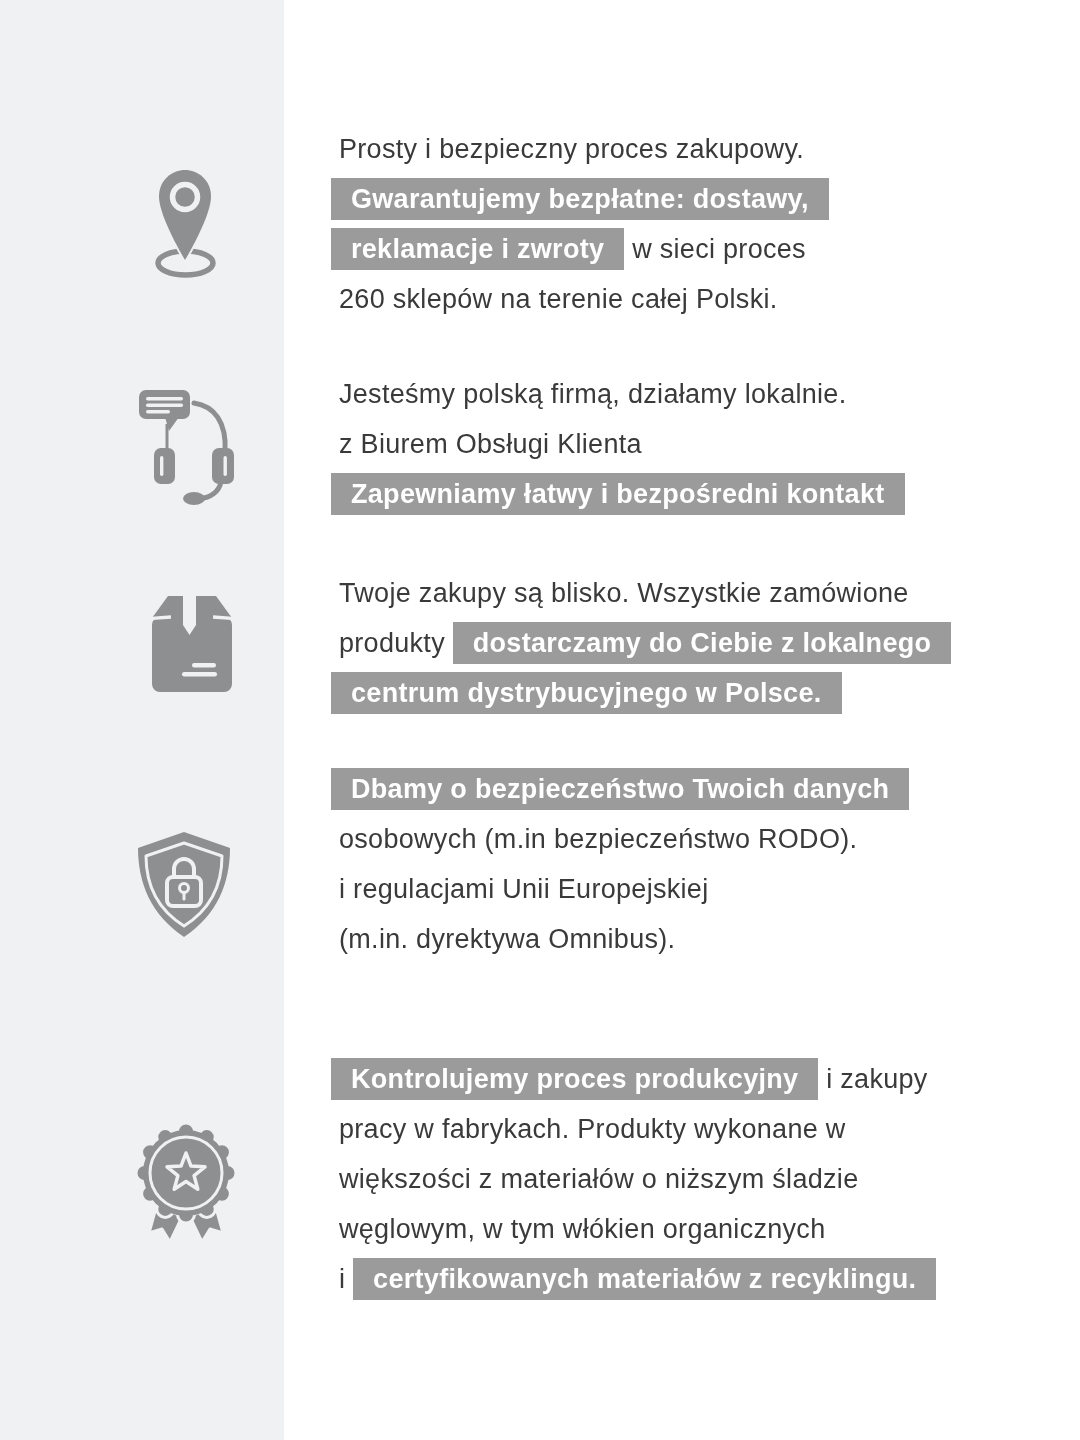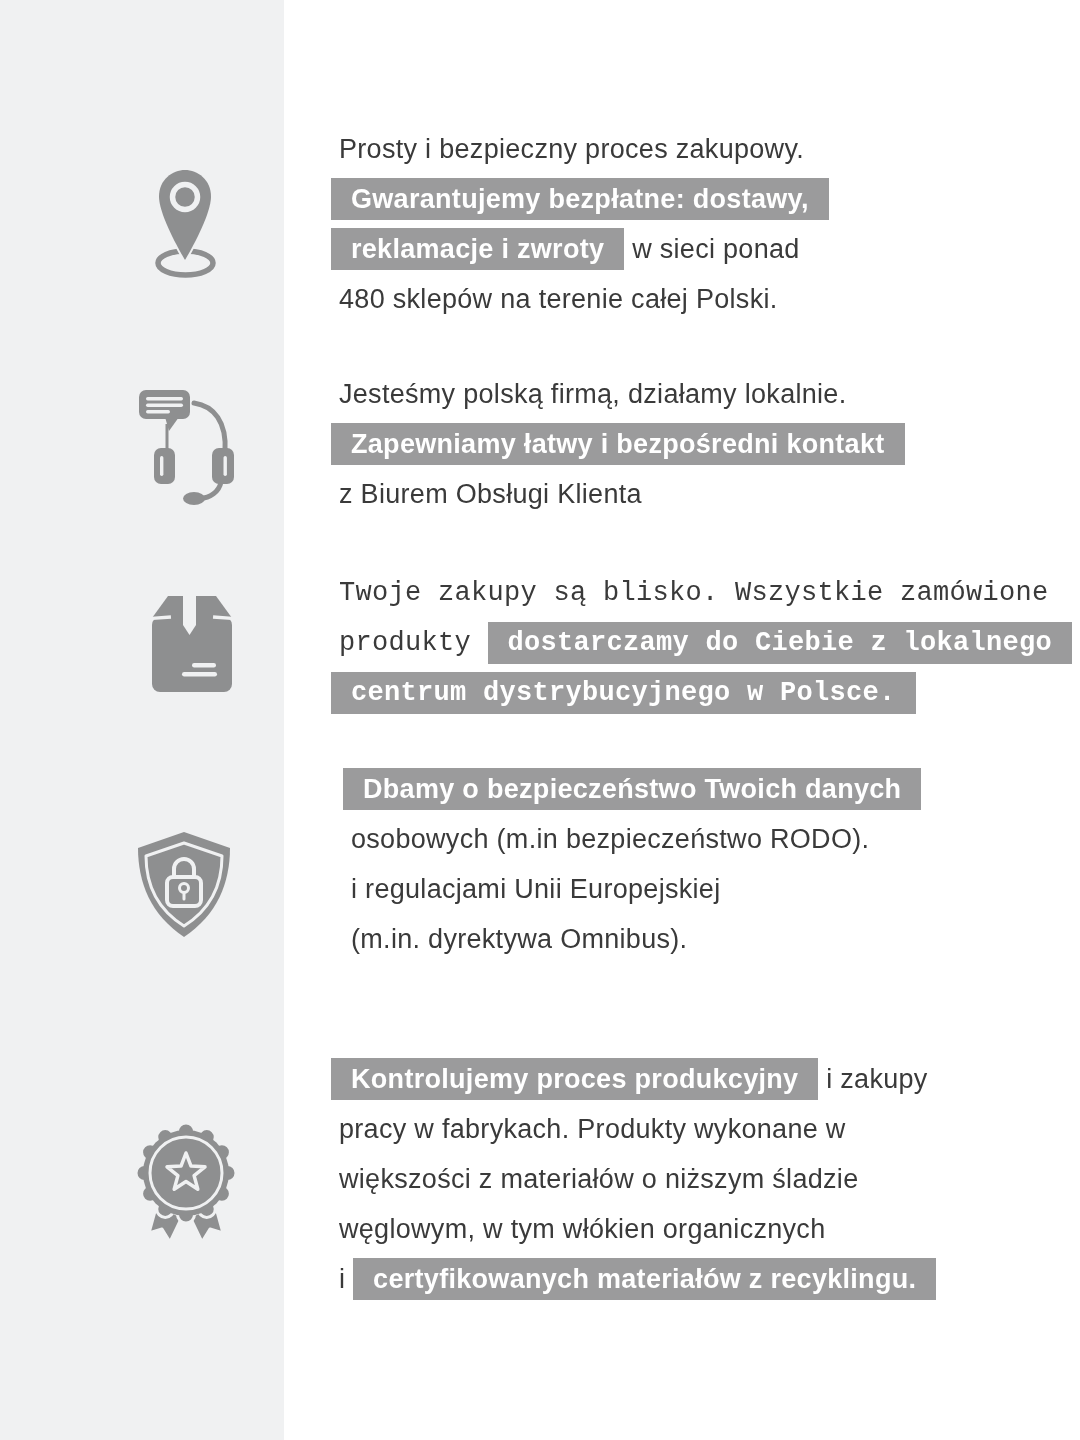--- a/index.html
+++ b/index.html
@@ -124,50 +124,50 @@
   <div class="content">
     <div class="text-block" style="top:128px;">
         <div class="line">
           <span class="seg pl">Prosty i bezpieczny proces zakupowy.</span>
         </div>
         <div class="line">
           <span class="seg hl">Gwarantujemy bezpłatne: dostawy,</span>
         </div>
         <div class="line">
           <span class="seg hl">reklamacje i zwroty</span>
-          <span class="seg pl"> w sieci ponad</span>
-        </div>
-        <div class="line">
-          <span class="seg pl">480 sklepów na terenie całej Polski.</span>
+          <span class="seg pl"> w sieci proces</span>
+        </div>
+        <div class="line">
+          <span class="seg pl">260 sklepów na terenie całej Polski.</span>
         </div>
       </div>
     <div class="text-block" style="top:373px;">
         <div class="line">
           <span class="seg pl">Jesteśmy polską firmą, działamy lokalnie.</span>
         </div>
         <div class="line">
+          <span class="seg pl">z Biurem Obsługi Klienta</span>
+        </div>
+        <div class="line">
           <span class="seg hl">Zapewniamy łatwy i bezpośredni kontakt</span>
         </div>
-        <div class="line">
-          <span class="seg pl">z Biurem Obsługi Klienta</span>
-        </div>
-      </div>
-    <div class="text-block" style="top:572px;font-family:Liberation Mono, monospace;">
+      </div>
+    <div class="text-block" style="top:572px;">
         <div class="line">
           <span class="seg pl">Twoje zakupy są blisko. Wszystkie zamówione</span>
         </div>
         <div class="line">
           <span class="seg pl">produkty </span>
           <span class="seg hl">dostarczamy do Ciebie z lokalnego</span>
         </div>
         <div class="line">
           <span class="seg hl">centrum dystrybucyjnego w Polsce.</span>
         </div>
       </div>
-    <div class="text-block" style="top:768px;margin-left:12px;">
+    <div class="text-block" style="top:768px;">
         <div class="line">
           <span class="seg hl">Dbamy o bezpieczeństwo Twoich danych</span>
         </div>
         <div class="line">
           <span class="seg pl">osobowych (m.in bezpieczeństwo RODO).</span>
         </div>
         <div class="line">
           <span class="seg pl">i regulacjami Unii Europejskiej</span>
         </div>
         <div class="line">

